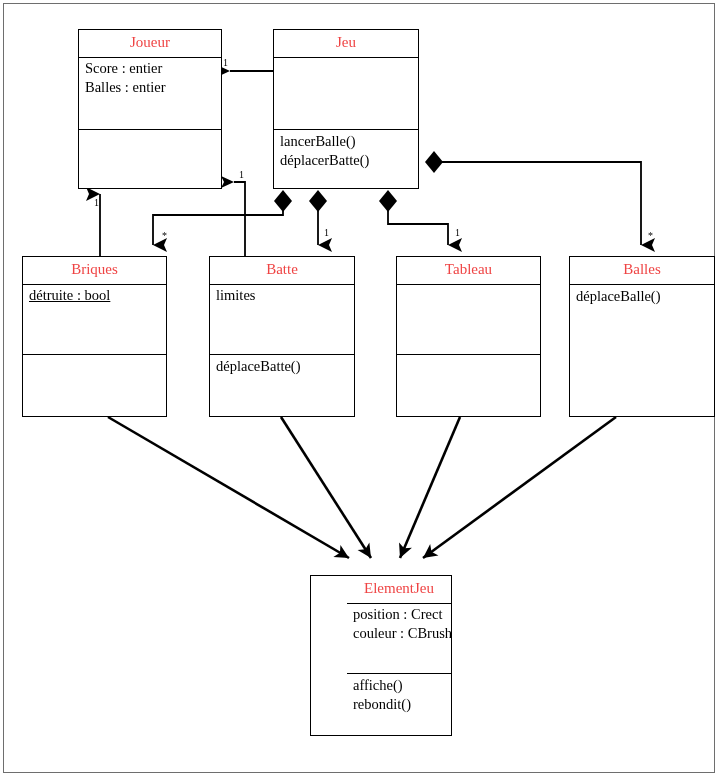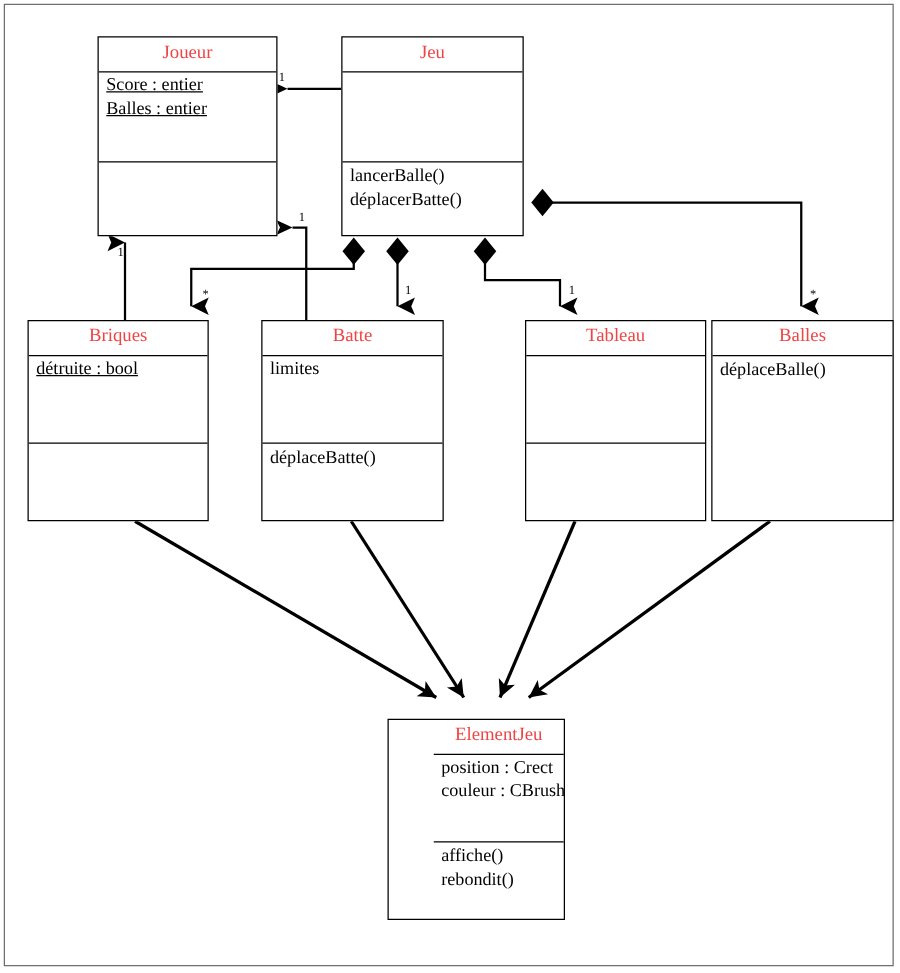--- a/index.html
+++ b/index.html
@@ -145,21 +145,21 @@
   <span class="mult" style="left:223px; top:58px;">1</span>
   <span class="mult" style="left:239px; top:170px;">1</span>
   <span class="mult" style="left:94px; top:198px;">1</span>
   <span class="mult" style="left:162px; top:231px;">*</span>
   <span class="mult" style="left:324px; top:228px;">1</span>
   <span class="mult" style="left:455px; top:228px;">1</span>
   <span class="mult" style="left:648px; top:231px;">*</span>
 
   <div class="uml-class" style="left:78px; top:29px; width:144px; height:160px;">
     <div class="uml-name">Joueur</div>
-    <div class="uml-attrs" style="height:72px;text-decoration:underline;">
+    <div class="uml-attrs" style="height:72px;">
       <div>Score : entier</div>
       <div>Balles : entier</div>
     </div>
     <div class="uml-ops"></div>
   </div>
 
   <div class="uml-class" style="left:273px; top:29px; width:146px; height:160px;">
     <div class="uml-name">Jeu</div>
     <div class="uml-attrs" style="height:72px;"></div>
     <div class="uml-ops">
@@ -179,21 +179,21 @@
   <div class="uml-class" style="left:209px; top:256px; width:146px; height:161px;">
     <div class="uml-name">Batte</div>
     <div class="uml-attrs" style="height:70px;">
       <div>limites</div>
     </div>
     <div class="uml-ops">
       <div>déplaceBatte()</div>
     </div>
   </div>
 
-  <div class="uml-class" style="left:396px; top:256px; width:145px; height:161px;margin-left:24px;">
+  <div class="uml-class" style="left:396px; top:256px; width:145px; height:161px;">
     <div class="uml-name">Tableau</div>
     <div class="uml-attrs" style="height:70px;"></div>
     <div class="uml-ops"></div>
   </div>
 
   <div class="uml-class" style="left:569px; top:256px; width:146px; height:161px;">
     <div class="uml-name">Balles</div>
     <div class="uml-ops">
       <div>déplaceBalle()</div>
     </div>

